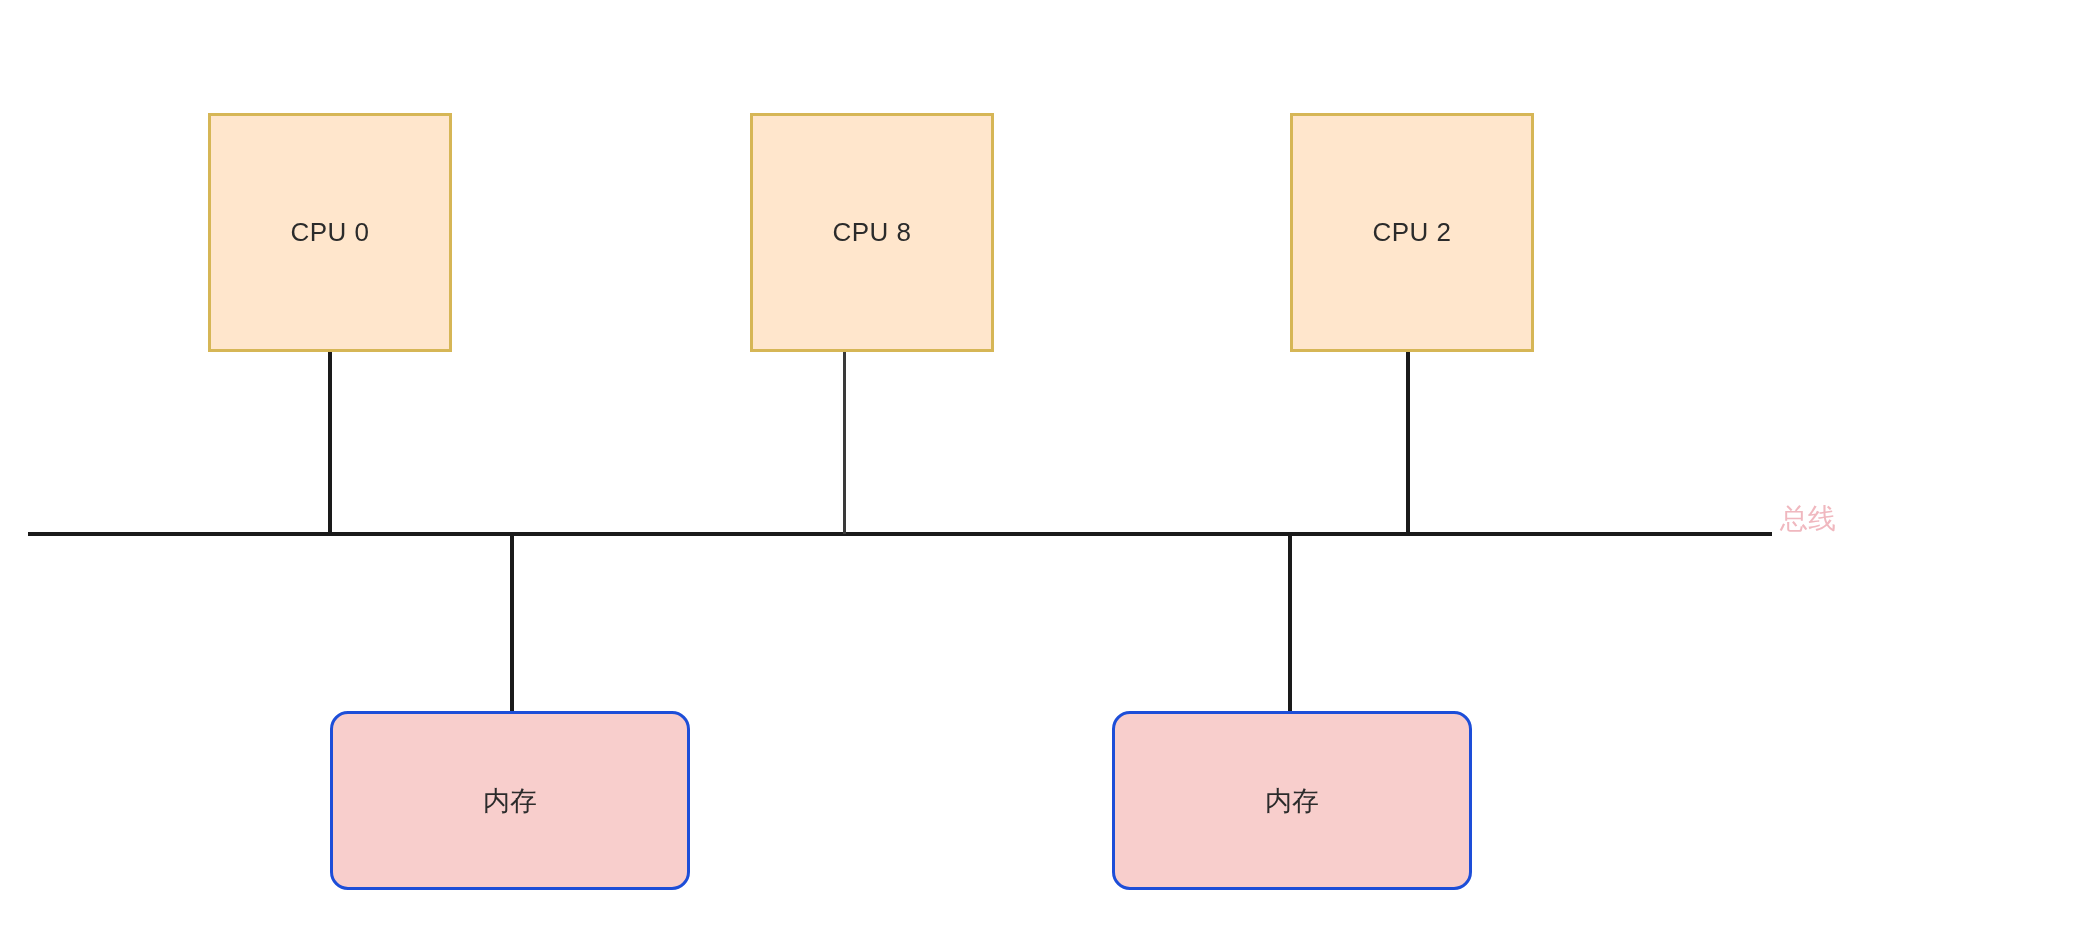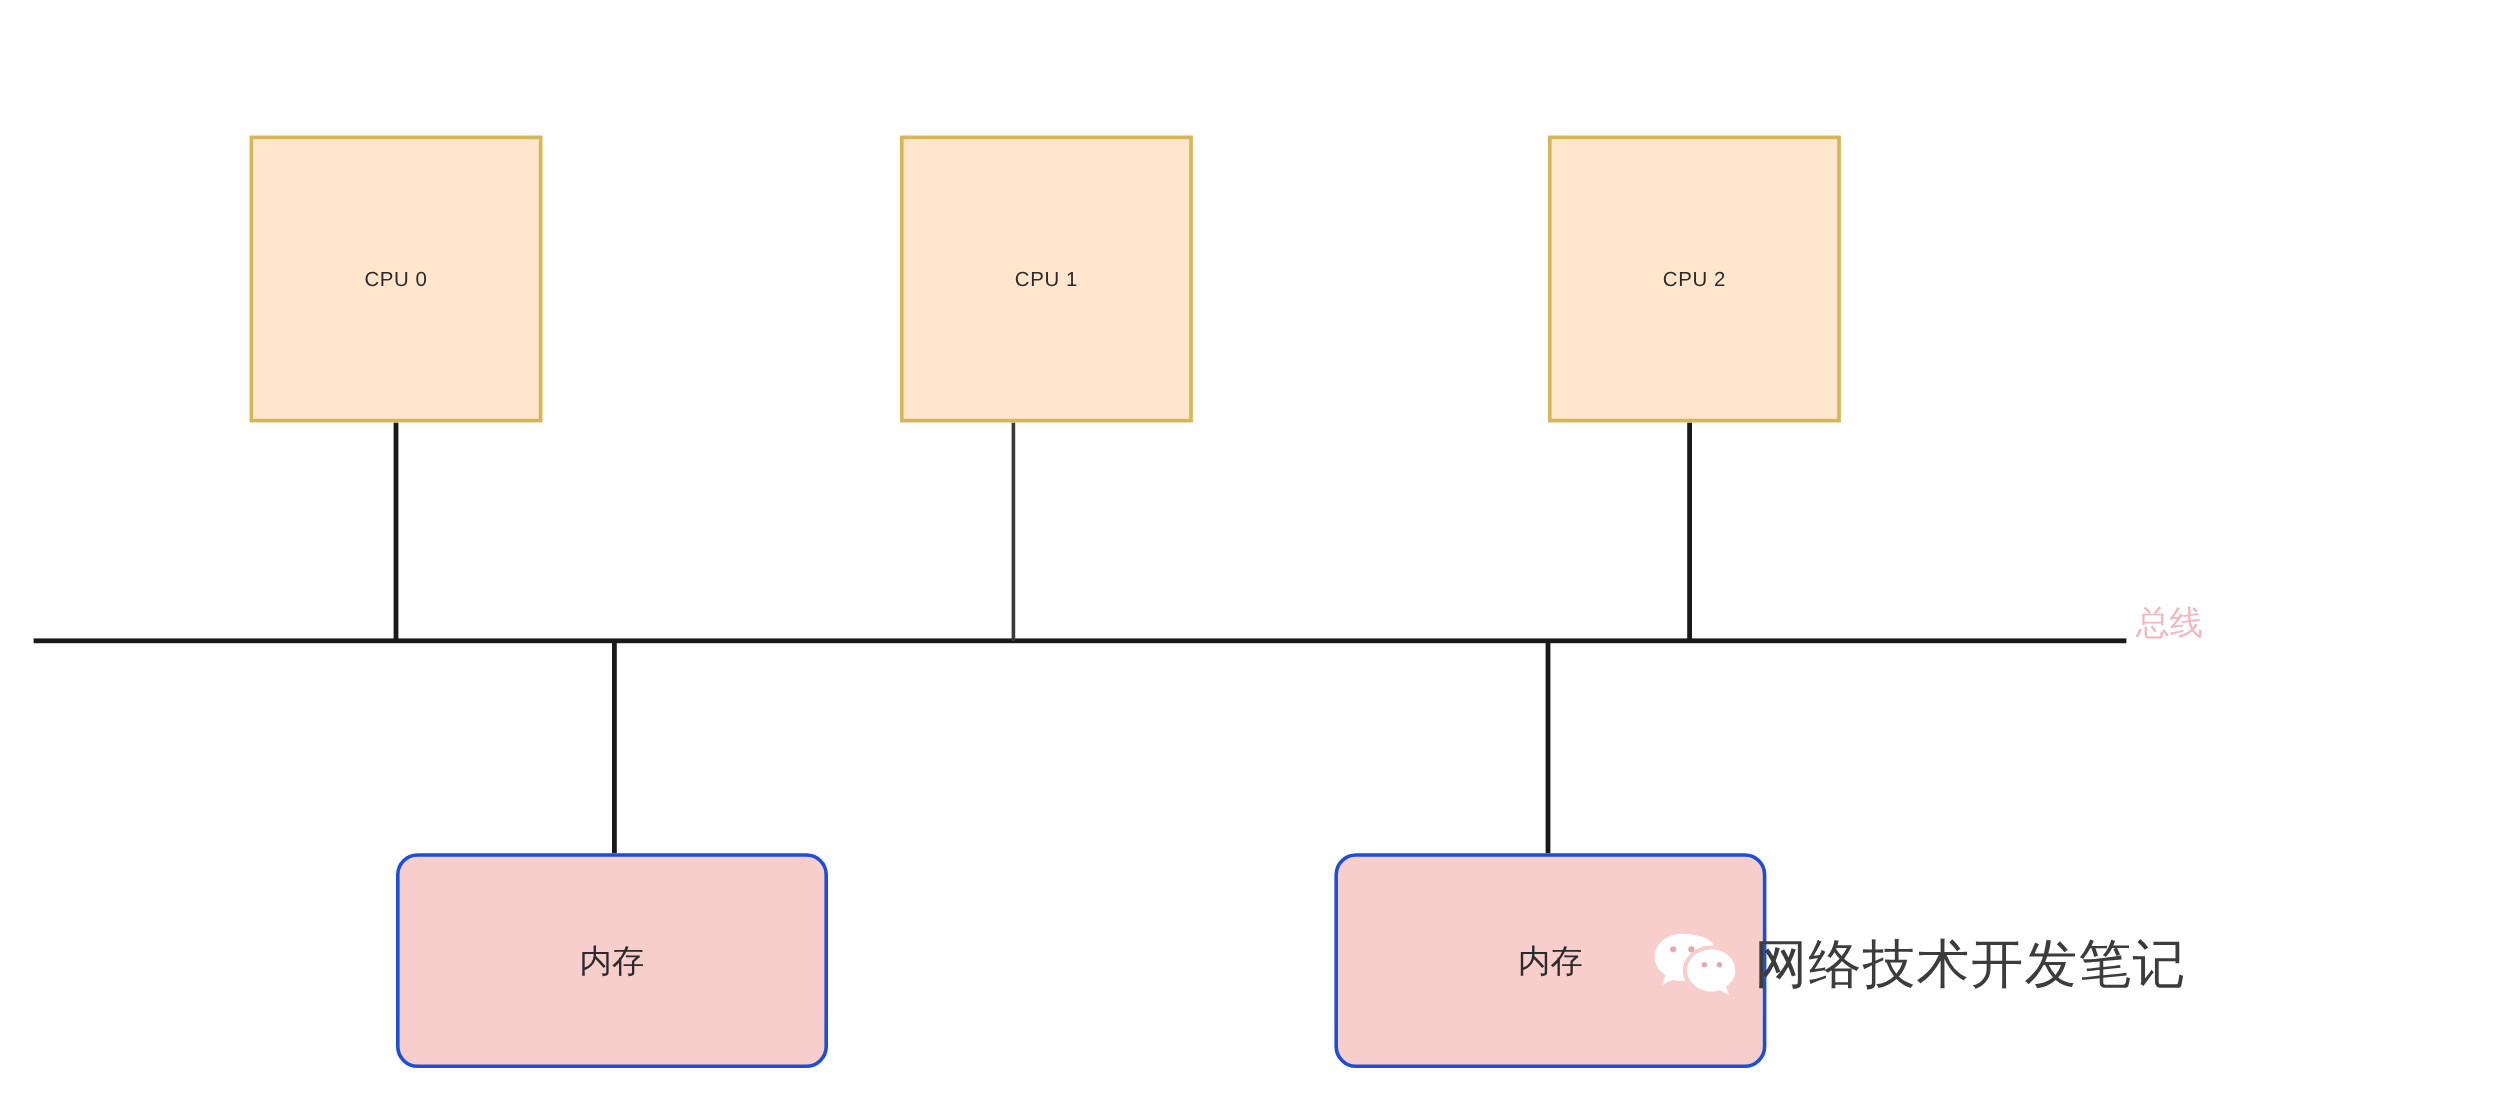--- a/index.html
+++ b/index.html
@@ -26,21 +26,21 @@
     width: 244px;
     height: 239px;
     background: #ffe6cc;
     border: 3px solid #d6b656;
     border-radius: 0px;
     display: flex;
     align-items: center;
     justify-content: center;
   }
   .cpu-label {
-    font-size: 17px;
+    font-size: 26px;
     color: #2b2b2b;
     letter-spacing: 0.5px;
     font-family: "Liberation Sans", "DejaVu Sans", sans-serif;
     white-space: nowrap;
     user-select: none;
   }
   #cpu-0 { left: 208px; top: 113px; }
   #cpu-1 { left: 750px; top: 113px; }
   #cpu-2 { left: 1290px; top: 113px; }
 
@@ -145,49 +145,31 @@
   <div class="connector thin" id="conn-cpu1" style="left: 843px; top: 352px; height: 182px;"></div>
   <div class="connector" id="conn-cpu2" style="left: 1406px; top: 352px; height: 182px;"></div>
   <div class="connector" id="conn-mem0" style="left: 510px; top: 534px; height: 177px;"></div>
   <div class="connector" id="conn-mem1" style="left: 1288px; top: 534px; height: 177px;"></div>
 
   <div class="cpu-node" id="cpu-0" style="left: 208px; top: 113px; width: 244px; height: 239px;">
     <span class="cpu-label">CPU 0</span>
   </div>
 
   <div class="cpu-node" id="cpu-1" style="left: 750px; top: 113px; width: 244px; height: 239px;">
-    <span class="cpu-label">CPU 1</span>
+    <span class="cpu-label">CPU 8</span>
   </div>
 
   <div class="cpu-node" id="cpu-2" style="left: 1290px; top: 113px; width: 244px; height: 239px; justify-content: center;">
     <span class="cpu-label">CPU 2</span>
   </div>
 
   <div class="mem-node" id="mem-0" style="left: 330px; top: 711px; width: 360px; height: 179px;">
     <span class="mem-label">内存</span>
   </div>
 
   <div class="mem-node" id="mem-1" style="left: 1112px; top: 711px; width: 360px; height: 179px;">
     <span class="mem-label">内存</span>
   </div>
 
   <div id="bus-label" style="color: rgb(240, 184, 191);">总线</div>
 
-  <div id="watermark">
-    <svg id="wechat-icon" viewBox="0 0 100 100">
-
-      <path d="M36 14 C18 14 4 26 4 41 C4 49.5 8.8 57 16.4 61.9 L12.6 73.5 L24.9 67.2
-               C28.4 68.2 32.1 68.7 36 68.7 C37.1 68.7 38.2 68.66 39.3 68.58
-               C37.6 64.9 36.7 60.9 36.7 56.7 C36.7 40.6 51.6 27.7 69.9 27.7
-               C70.9 27.7 71.9 27.74 72.9 27.82 C69.3 19.8 53.9 14 36 14 Z" fill="#ffffff"></path>
-      <circle cx="25.5" cy="32" r="3.6" fill="#e7a9b0"></circle>
-      <circle cx="46.5" cy="32" r="3.6" fill="#e7a9b0"></circle>
-
-      <path d="M69.9 32.4 C54.3 32.4 41.6 43.3 41.6 56.7 C41.6 70.1 54.3 81 69.9 81
-               C73.2 81 76.4 80.5 79.4 79.6 L89.9 84.9 L86.7 75.1
-               C93.2 71 97.3 64.3 97.3 56.7 C97.3 43.3 85.5 32.4 69.9 32.4 Z" fill="#ffffff"></path>
-      <circle cx="61.5" cy="50" r="3.1" fill="#e7a9b0"></circle>
-      <circle cx="79.0" cy="50" r="3.1" fill="#e7a9b0"></circle>
-    </svg>
-    <span id="watermark-text">网络技术开发笔记</span>
-  </div>
 
 </div>
 
 </body></html>

